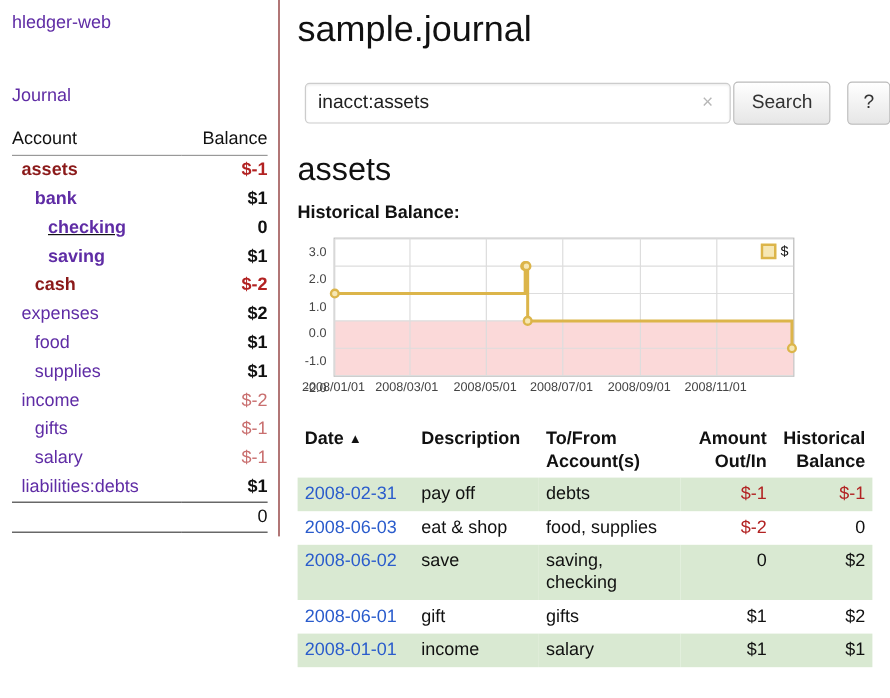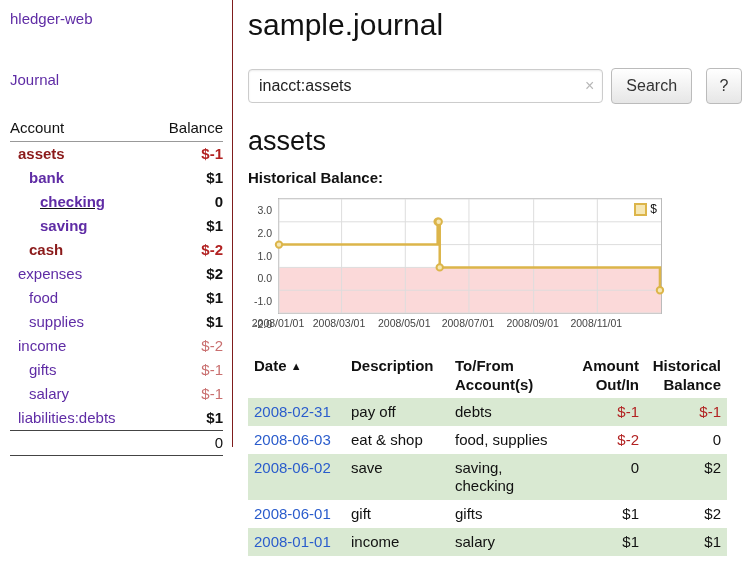--- a/index.html
+++ b/index.html
@@ -4,21 +4,21 @@
 <style>
   html,body{margin:0;padding:0;background:#fff;}
   body{font-family:"Liberation Sans","DejaVu Sans",sans-serif;color:#111;}
   .page{position:relative;width:742px;height:582px;background:#fff;overflow:hidden;}
 
   
   .sidebar{position:absolute;left:0;top:0;width:233px;height:447px;border-right:1px solid #7f1d1d;
            padding:10px 10px 0 10px;box-sizing:border-box;}
   .app-link{display:block;color:var(--link-purple,#5f2ca5);font-size:15px;text-decoration:none;cursor:pointer;}
   .journal-link{display:block;margin-top:44px;color:var(--link-purple,#5f2ca5);font-size:15px;text-decoration:none;cursor:pointer;}
-  .acct-table{width:213px;border-collapse:collapse;font-size:15px;margin-top:28px;}
+  .acct-table{width:213px;border-collapse:collapse;font-size:15px;margin-top:16px;}
   .acct-table th{font-weight:normal;padding:3px 0 5px 0;border-bottom:1px solid #999;}
   .h-acct{text-align:left;}
   .h-bal{text-align:right;}
   .acct-table td{padding:2px 0;line-height:20px;}
   .acct-link{text-decoration:none;cursor:pointer;color:var(--link-purple,#5f2ca5);}
   .acct-link.c-maroon{color:var(--maroon,#8b1a1a);}
   .acct-link.bold{font-weight:bold;}
   td.bal{text-align:right;font-weight:bold;color:#111;}
   td.bal.b-red{color:var(--neg-red,#b22222);}
   td.bal.b-softred{color:var(--soft-red,#c96f6f);font-weight:normal;}
@@ -26,21 +26,21 @@
   .total-val{text-align:right;}
 
   
   .main{position:absolute;left:248px;top:0;width:494px;}
   h1{font-size:30px;font-weight:normal;margin:8px 0 26px 0;letter-spacing:0;}
   .search-row{display:flex;align-items:center;margin:0 0 12px 0;}
   .search-box{position:relative;width:356px;}
   .search-box input{width:100%;height:34px;box-sizing:border-box;font-size:16px;
       padding:6px 26px 6px 10px;border:1px solid #ccc;border-radius:4px;color:#222;
       box-shadow:inset 0 1px 2px rgba(0,0,0,.08);outline:none;
-      font-family:"Liberation Sans","DejaVu Sans",sans-serif;}
+      font-family:"Liberation Sans","DejaVu Sans",sans-serif;margin-left:6px;}
   .clear-icon{position:absolute;right:9px;top:50%;transform:translateY(-50%);
       color:#b7b7b7;font-size:16px;line-height:1;cursor:pointer;}
   .btn{height:36px;margin-left:8px;padding:0 14px;font-size:16px;color:#333;
       border:1px solid #bbb;border-radius:4px;background:linear-gradient(#ffffff,#e6e6e6);
       cursor:pointer;font-family:"Liberation Sans","DejaVu Sans",sans-serif;}
   .btn.help{margin-left:14px;width:36px;padding:0;}
   h2{font-size:27px;font-weight:normal;margin:22px 0 12px 0;}
   .chart-title{font-size:15px;font-weight:bold;margin:0 0 4px 0;}
 
   

